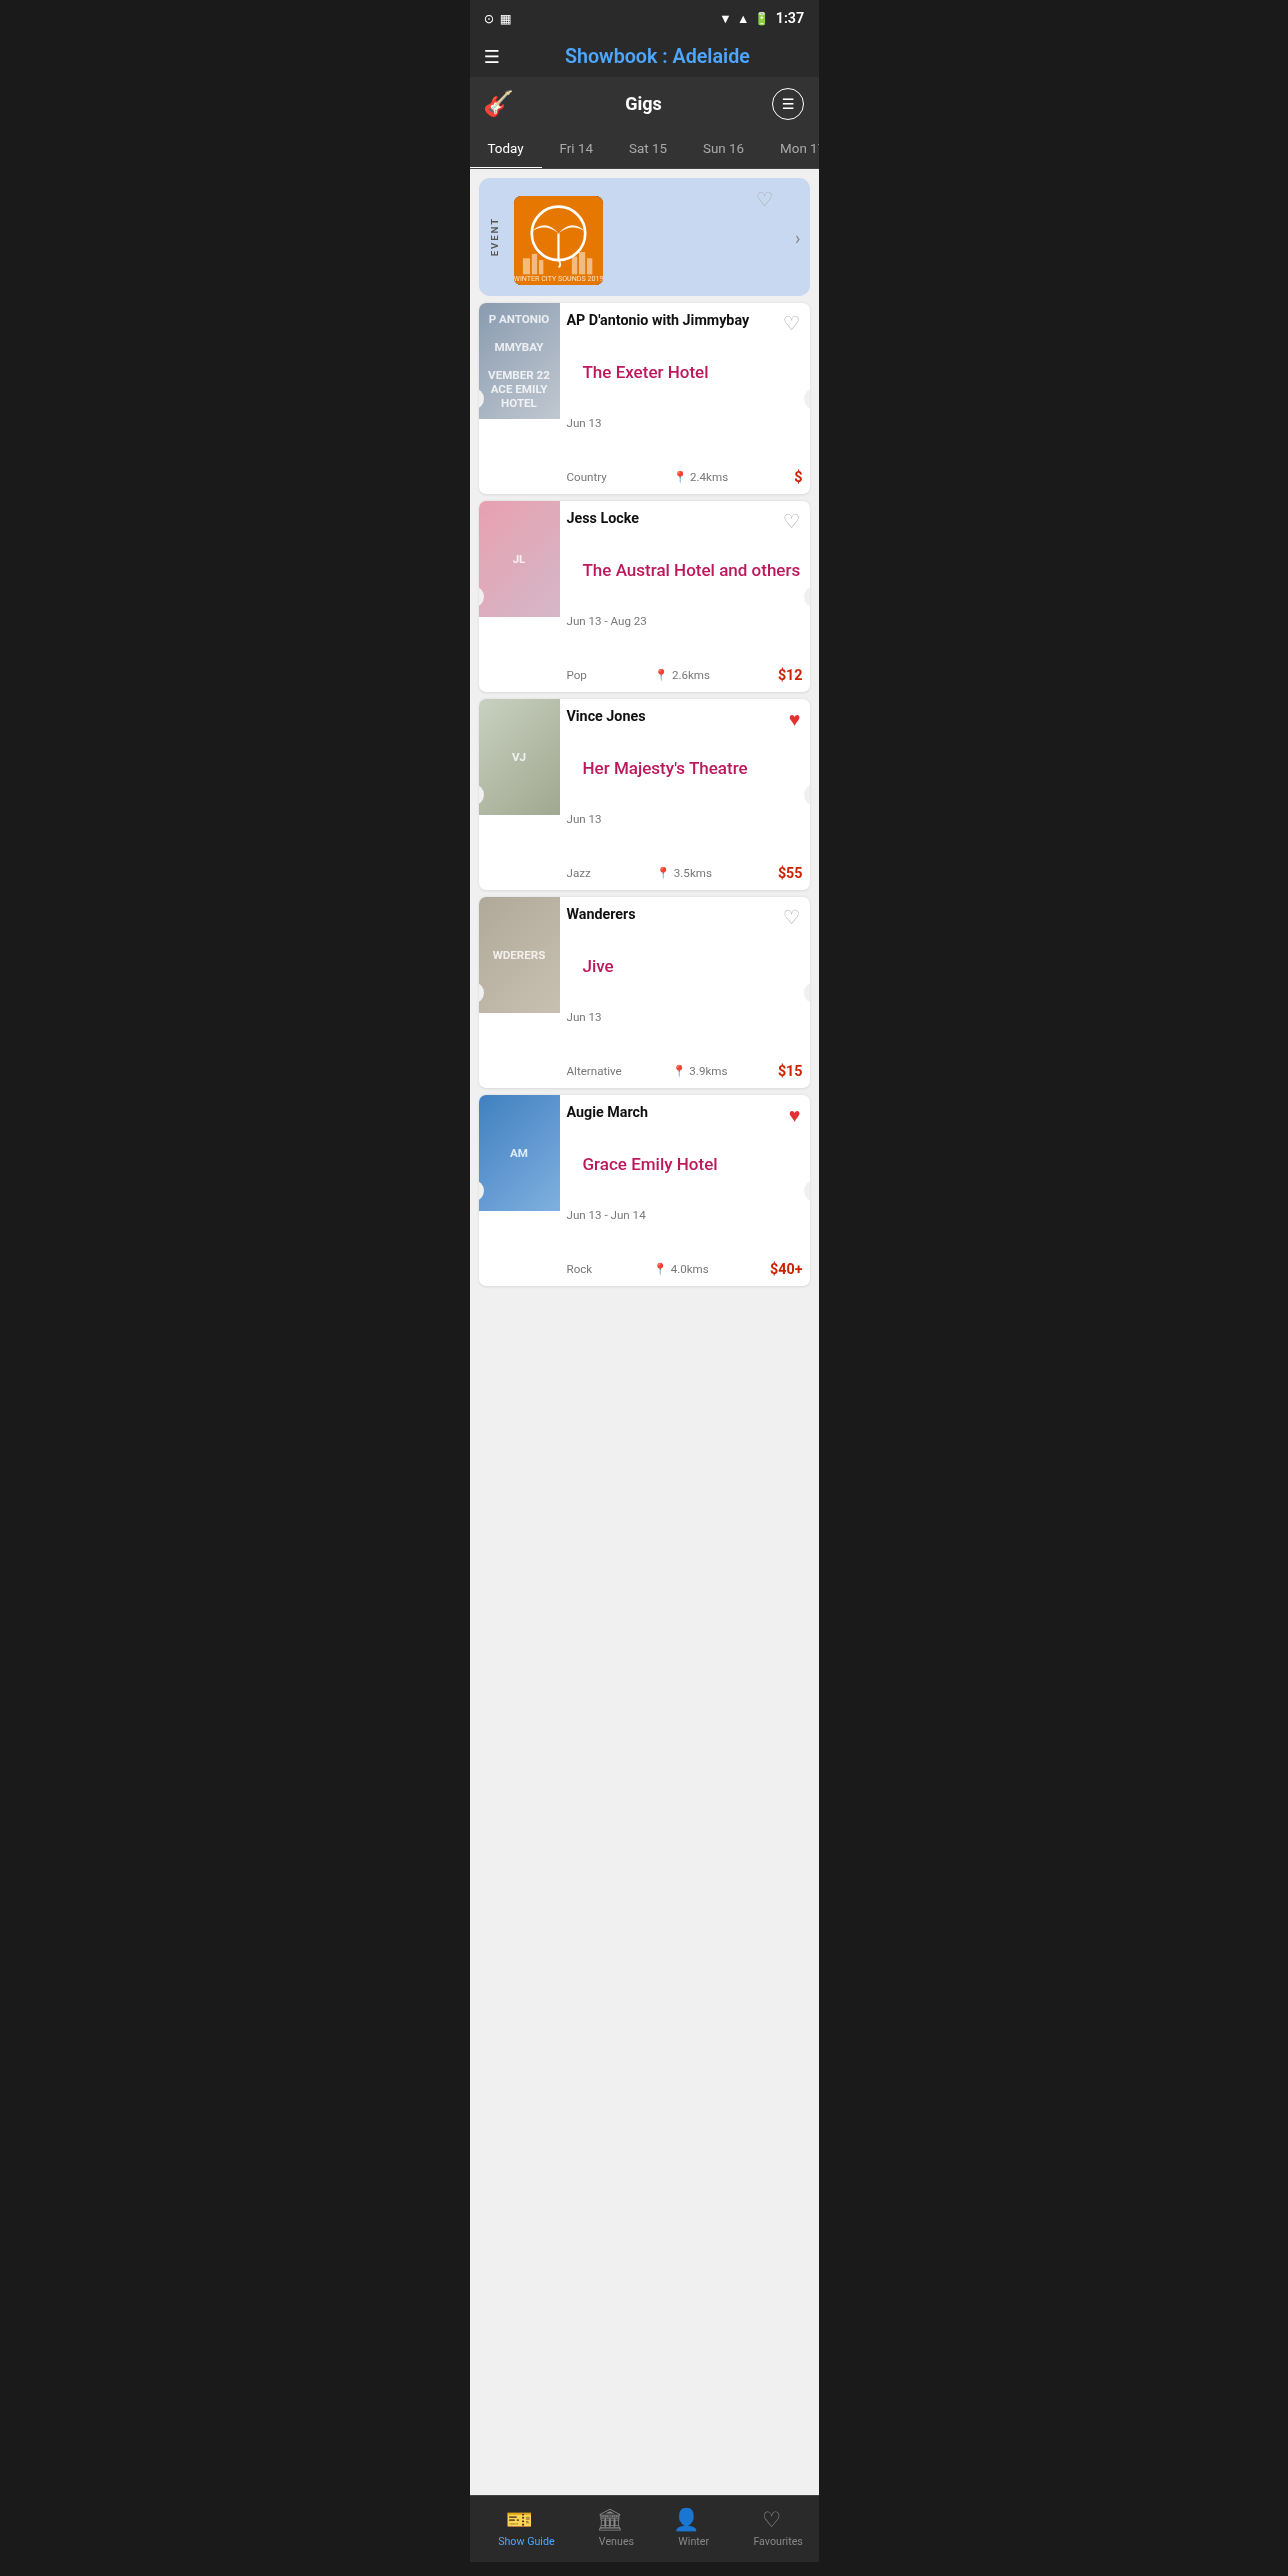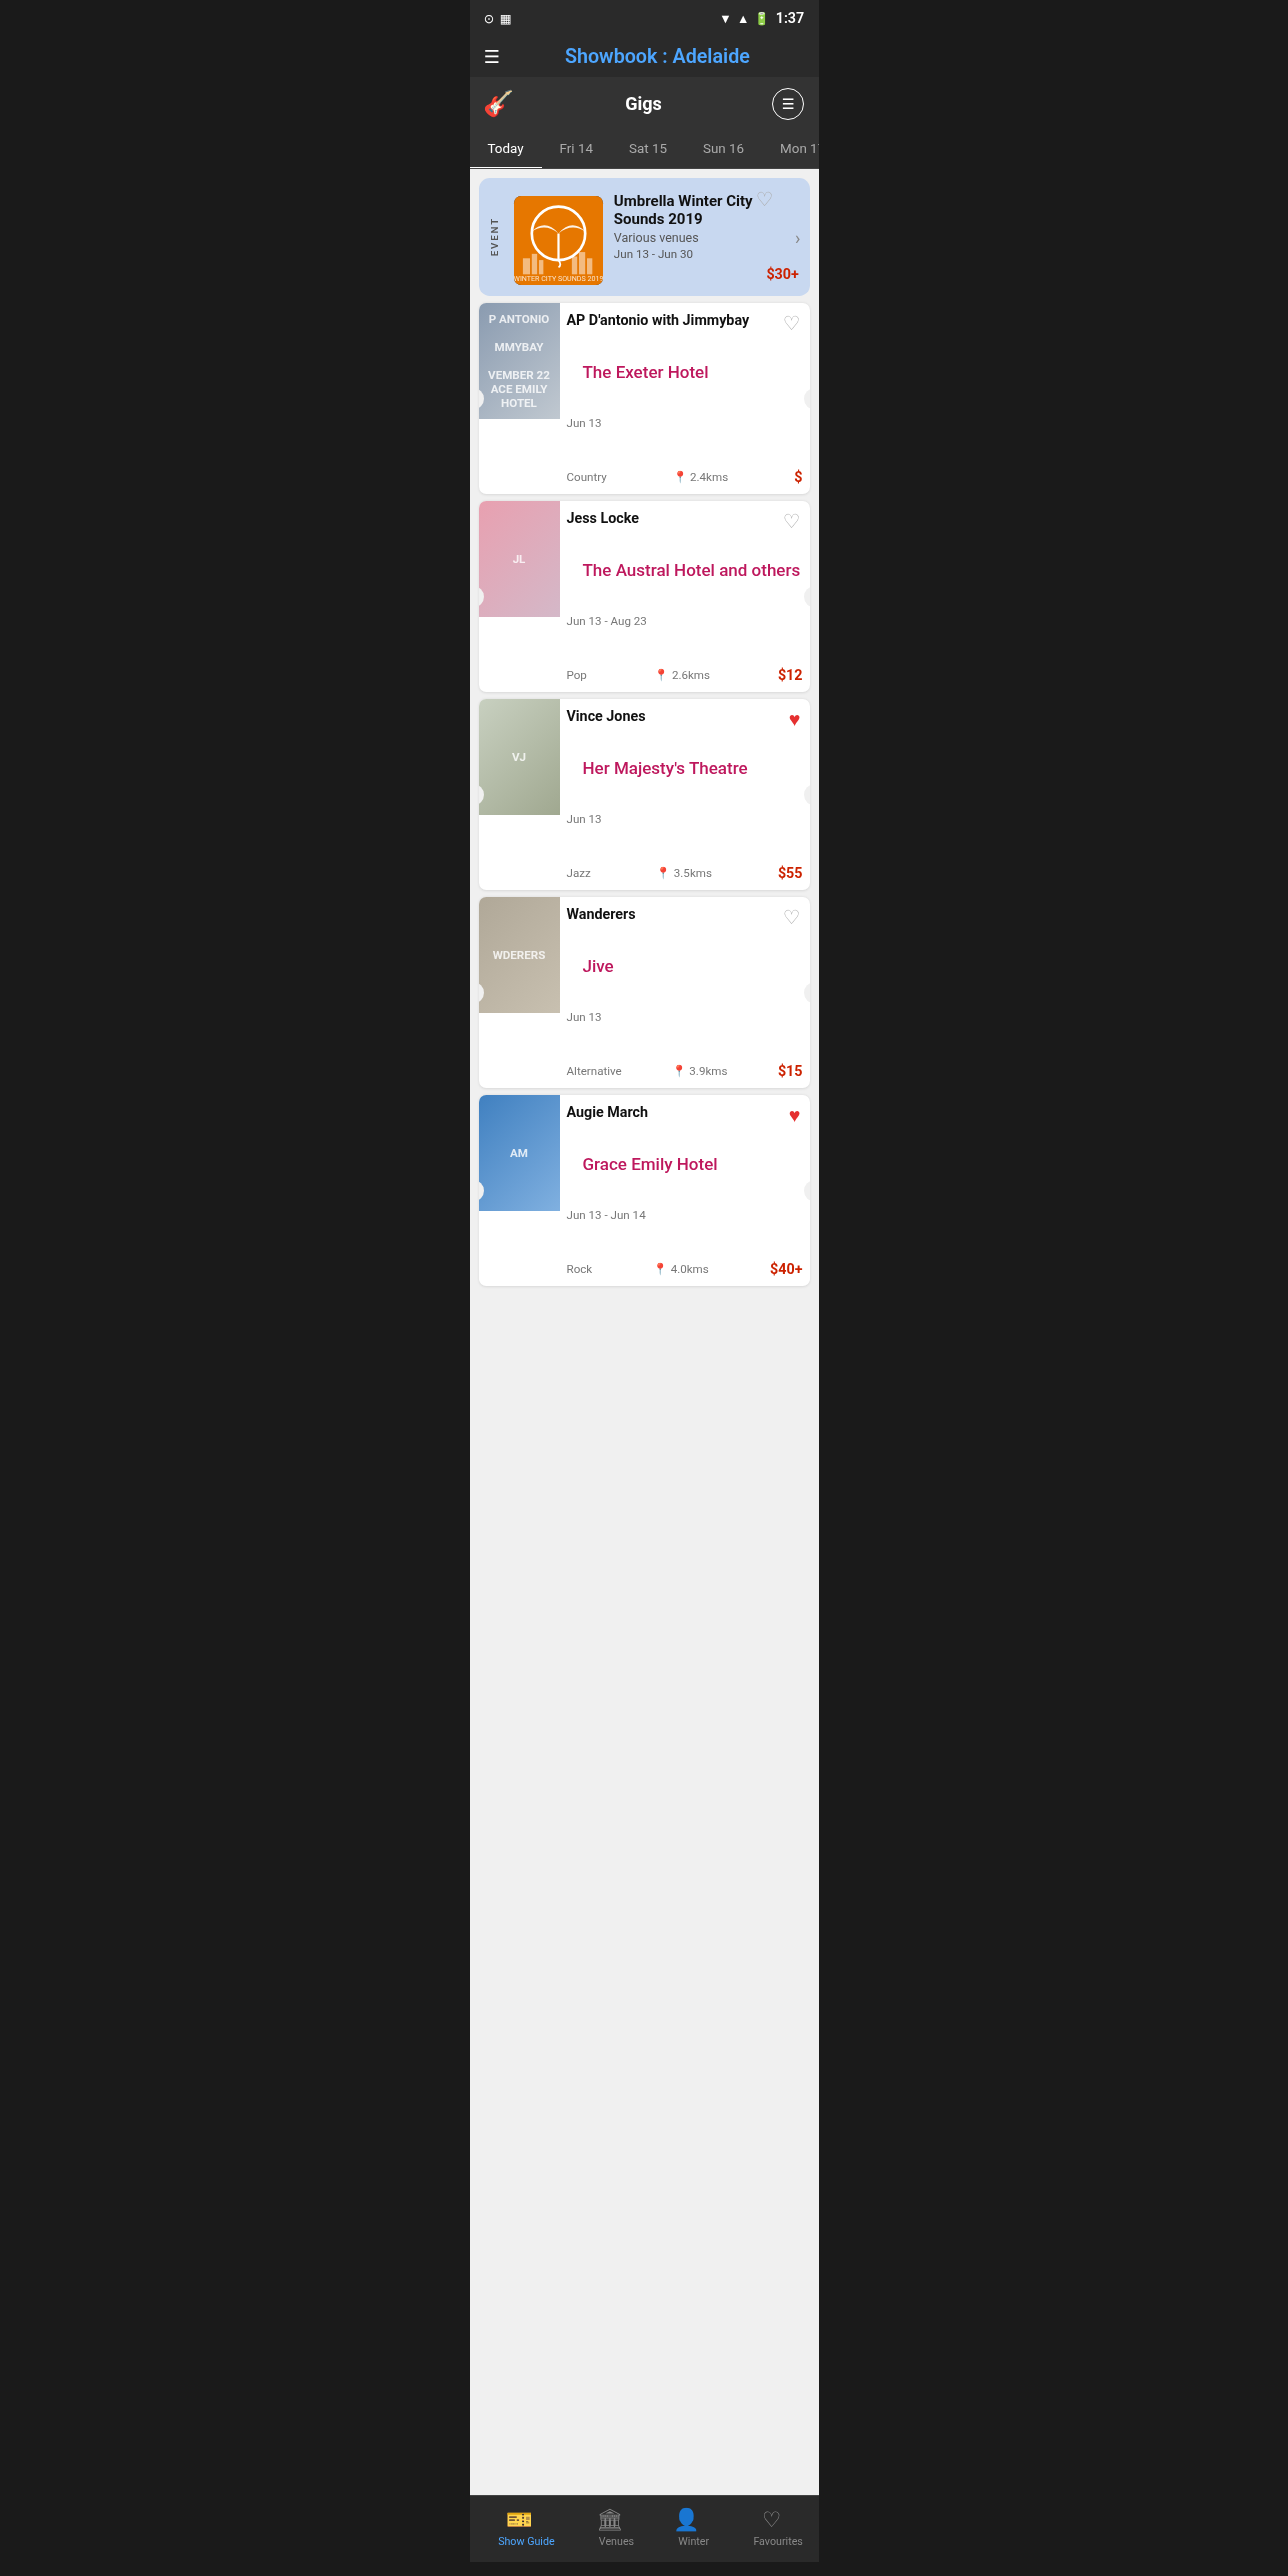--- a/index.html
+++ b/index.html
@@ -283,26 +283,20 @@
 
         <rect x="10" y="70" width="8" height="18" fill="white" opacity="0.5"></rect>
         <rect x="20" y="65" width="6" height="23" fill="white" opacity="0.5"></rect>
         <rect x="28" y="72" width="5" height="16" fill="white" opacity="0.5"></rect>
         <rect x="65" y="68" width="6" height="20" fill="white" opacity="0.5"></rect>
         <rect x="73" y="63" width="7" height="25" fill="white" opacity="0.5"></rect>
         <rect x="82" y="70" width="6" height="18" fill="white" opacity="0.5"></rect>
         <text x="50" y="96" text-anchor="middle" fill="white" font-size="8" opacity="0.8">WINTER CITY SOUNDS 2019</text>
       </svg>
     </div>
-    <div class="event-info">
-      <div class="event-name">Umbrella Winter City Sounds 2019</div>
-      <div class="event-venue">Various venues</div>
-      <div class="event-date">Jun 13 - Jun 30</div>
-      <div class="event-price">$30+</div>
-    </div>
     <span class="heart-icon heart-empty">♡</span>
     <span class="chevron-icon">›</span>
   </div>
 
   <div class="gig-card">
     <div class="gig-card-notch-left"></div>
     <div class="gig-img img-ap">
       <div class="img-inner">
         <div class="img-initials">P ANTONIO<br><br>MMYBAY<br><br>VEMBER 22<br>ACE EMILY HOTEL</div>
       </div>

